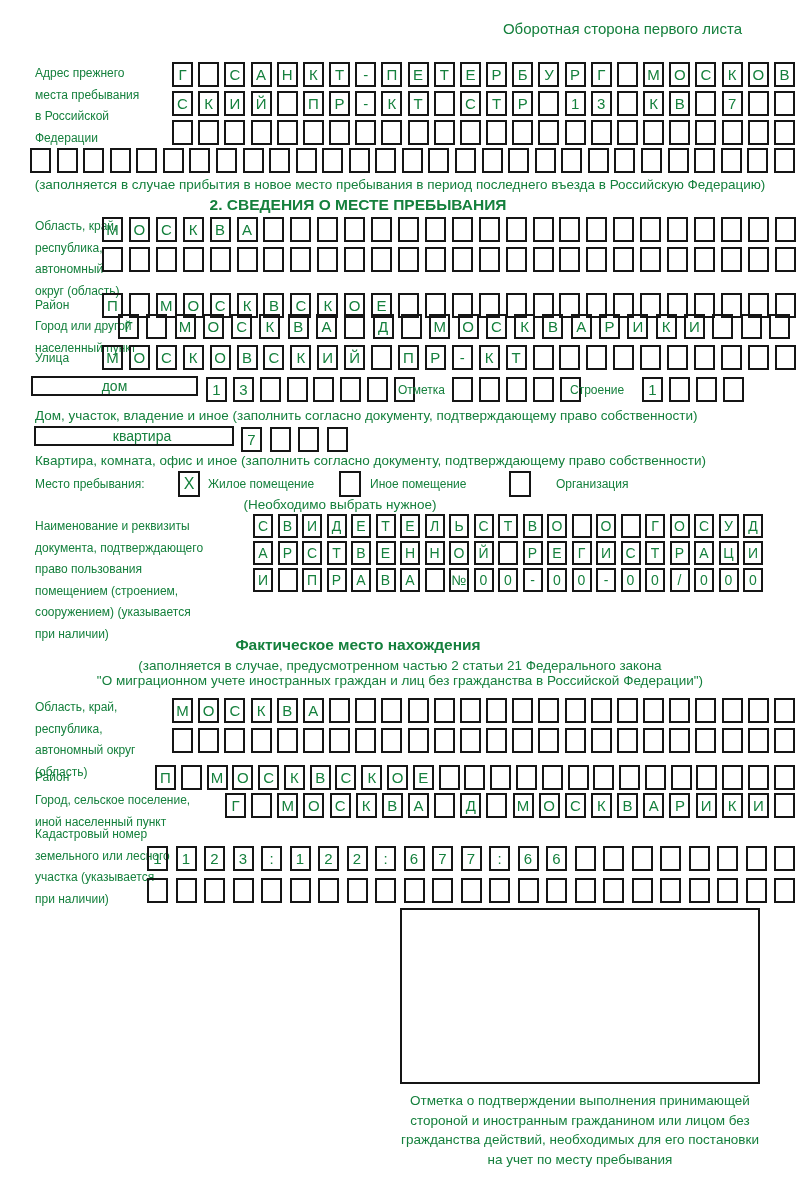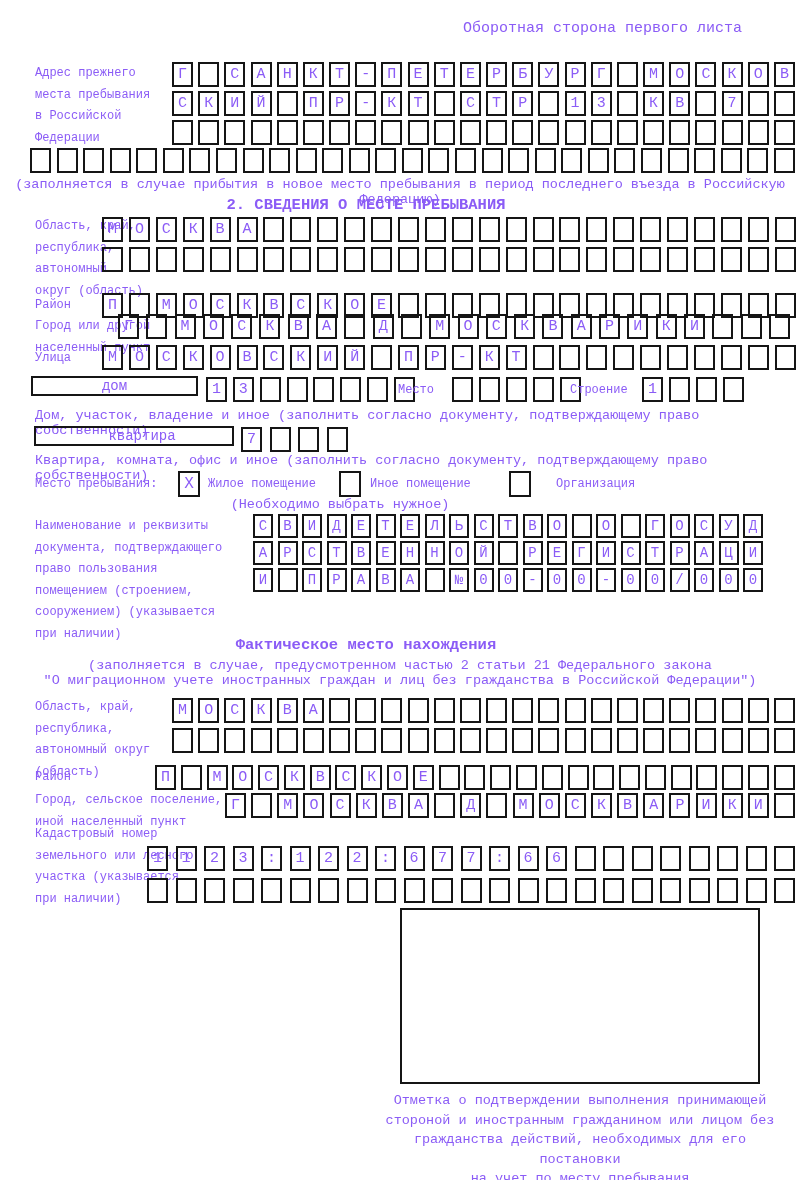--- a/index.html
+++ b/index.html
@@ -1,25 +1,25 @@
 <!DOCTYPE html>
 <html><head>
 <meta charset="utf-8">
 <style>
   html,body { margin:0; padding:0; background:#ffffff; }
   .page {
     position:relative; width:800px; height:1180px; background:#ffffff;
-    color:#8b5cf6; font-family:Liberation Mono, monospace;
+    color:#15803d; font-family:Liberation Sans, sans-serif;
     overflow:hidden;
   }
   .abs { position:absolute; }
   .lbl { position:absolute; font-size:12px; line-height:21.5px; white-space:pre-line; }
   .cap { position:absolute; font-size:13.5px; }
   .cap.center { left:0; width:800px; text-align:center; }
-  .title { position:absolute; left:0; width:716px; text-align:center; font-weight:bold; font-size:15.5px;margin-left:8px; }
+  .title { position:absolute; left:0; width:716px; text-align:center; font-weight:bold; font-size:15.5px; }
   .boxrow { position:absolute; display:flex; justify-content:space-between; }
   .cbox {
     width:21px; height:25px; border:2px solid #151515; box-sizing:border-box;
     display:flex; align-items:center; justify-content:center;
     font-size:15px; line-height:1;
   }
   .boxrow.sm .cbox { width:20px; height:24px; font-size:14px; }
   .widebox {
     position:absolute; border:2px solid #151515; box-sizing:border-box; height:20px;
     display:flex; align-items:center; justify-content:center; font-size:14px;
@@ -311,21 +311,21 @@
   <div class="boxrow" style="left:206px; top:377px; width:209px;">
       <div class="cbox">1</div>
       <div class="cbox">3</div>
       <div class="cbox"></div>
       <div class="cbox"></div>
       <div class="cbox"></div>
       <div class="cbox"></div>
       <div class="cbox"></div>
       <div class="cbox"></div>
     </div>
-  <div class="lbl" style="left:398px; top:380px;">Место</div>
+  <div class="lbl" style="left:398px; top:380px;">Отметка</div>
   <div class="boxrow" style="left:452px; top:377px; width:129px;">
       <div class="cbox"></div>
       <div class="cbox"></div>
       <div class="cbox"></div>
       <div class="cbox"></div>
       <div class="cbox"></div>
     </div>
   <div class="lbl" style="left:570px; top:380px;">Строение</div>
   <div class="boxrow" style="left:642px; top:377px; width:102px;">
       <div class="cbox">1</div>

